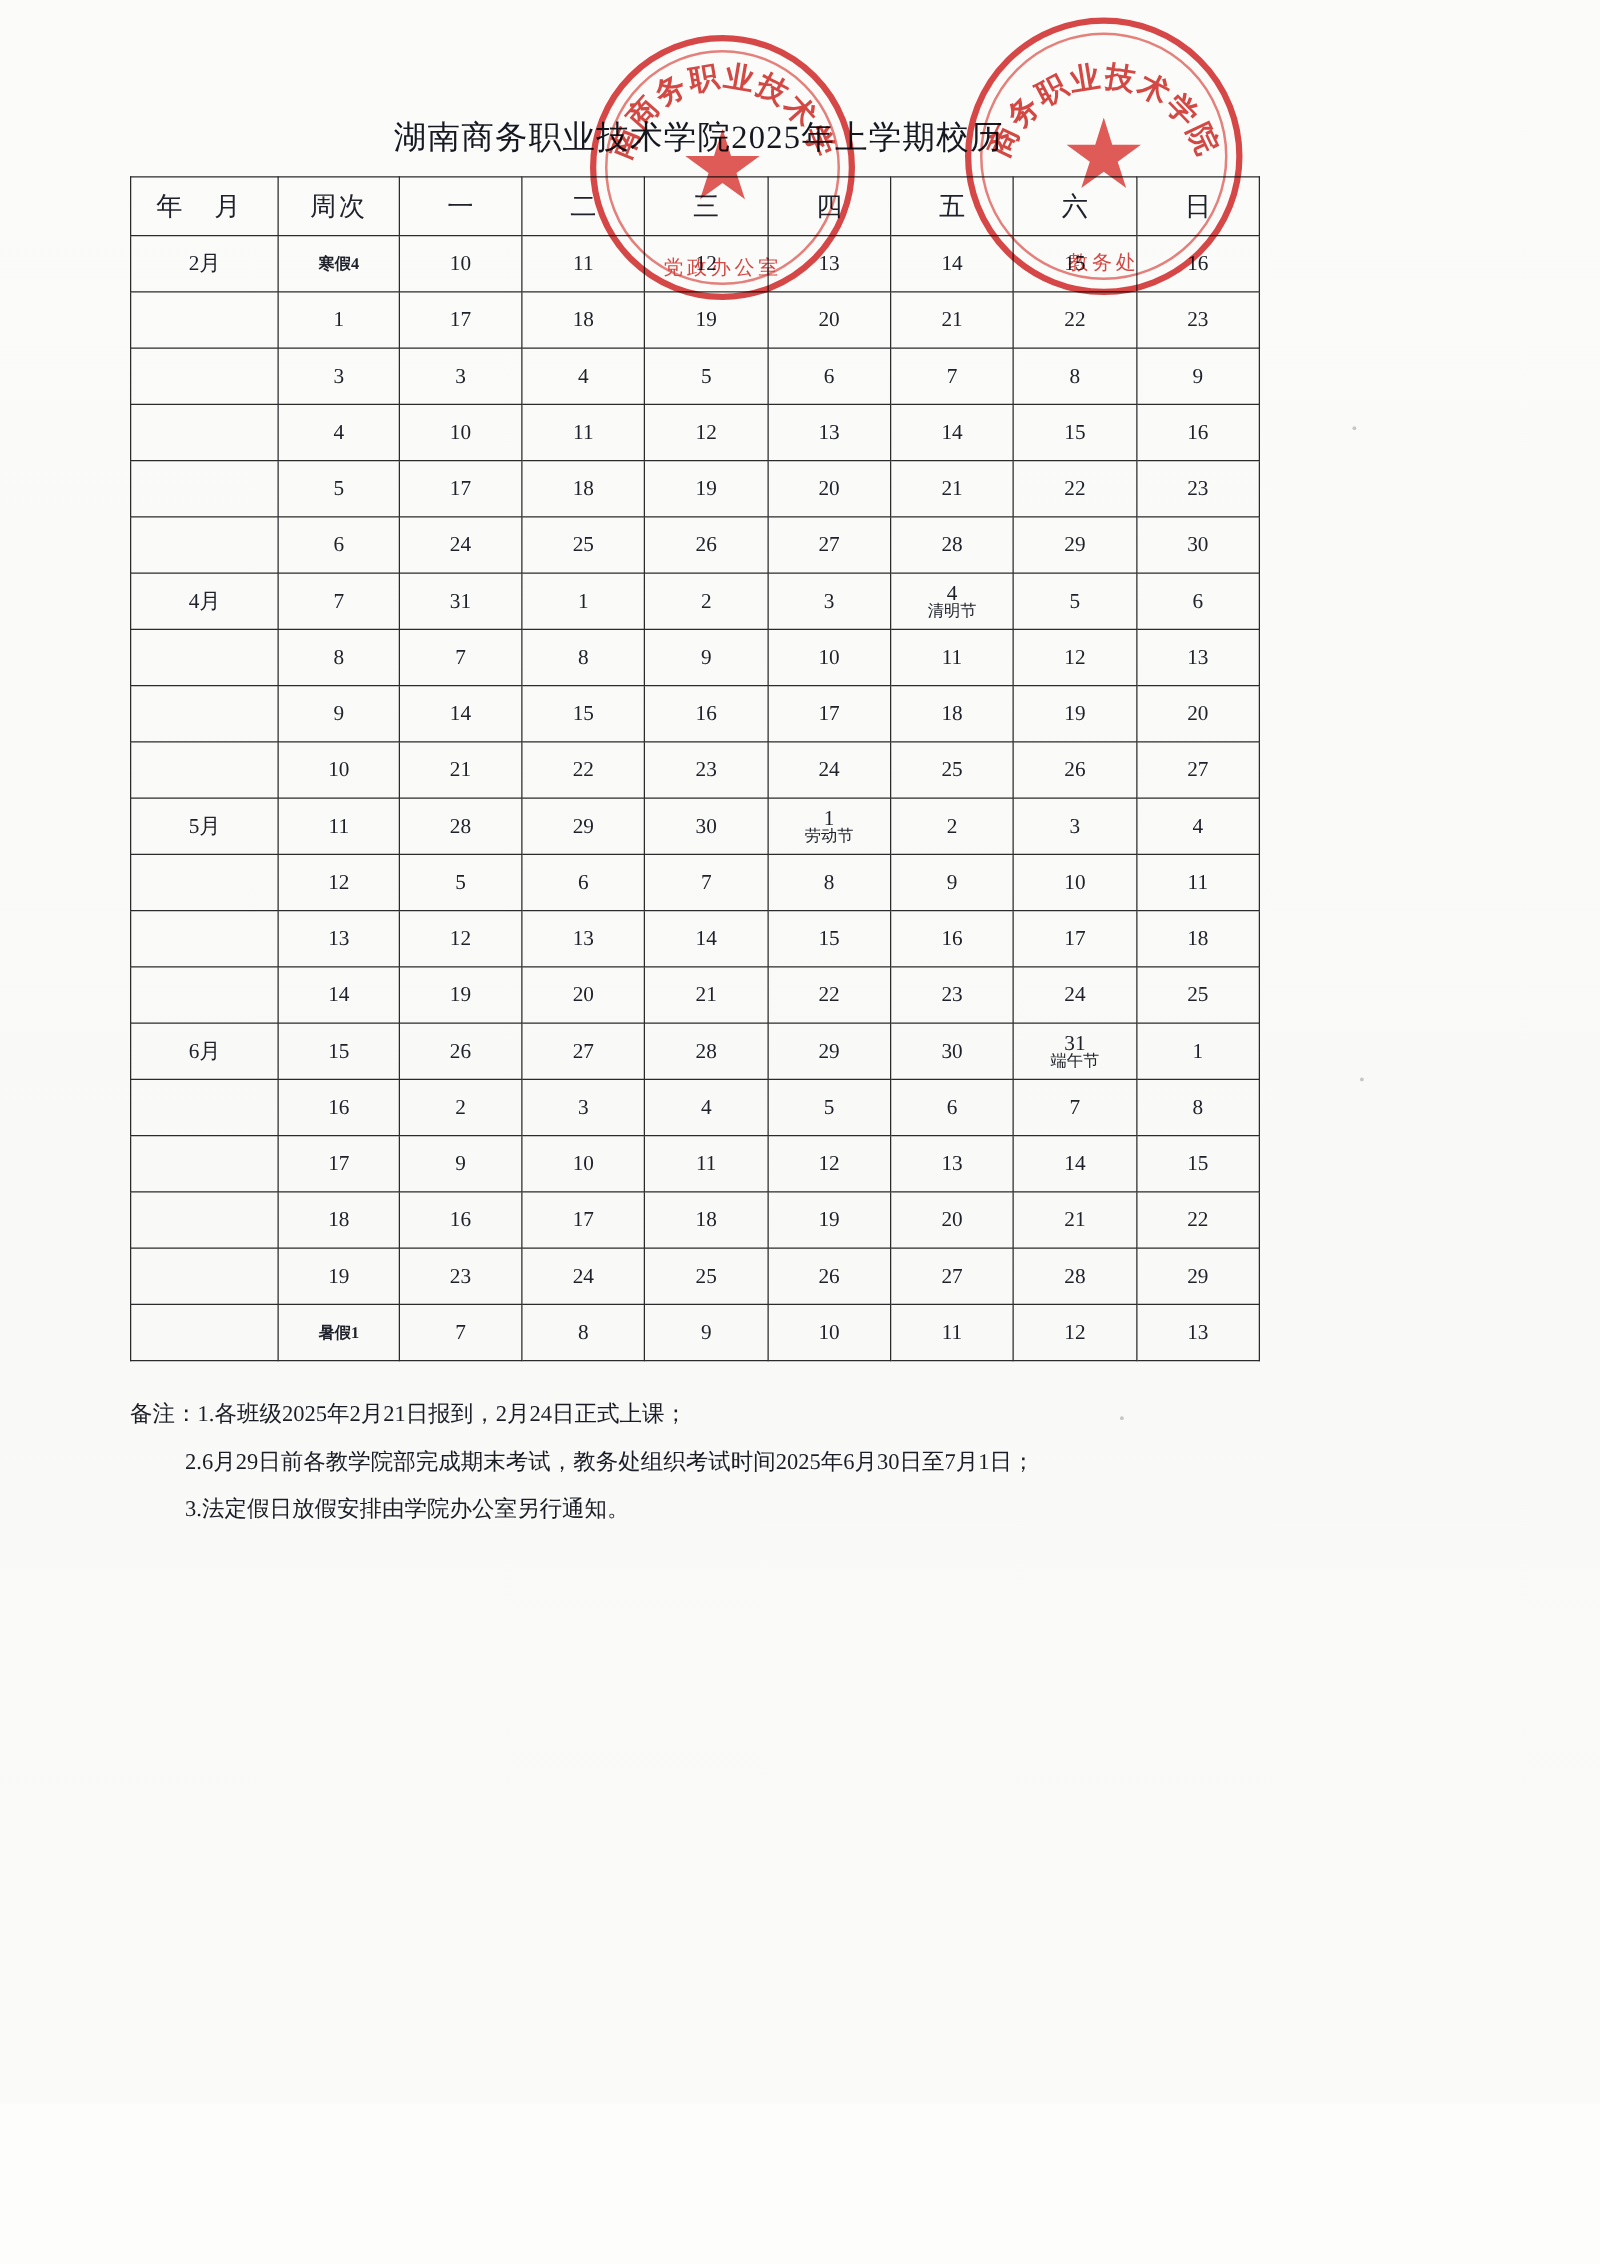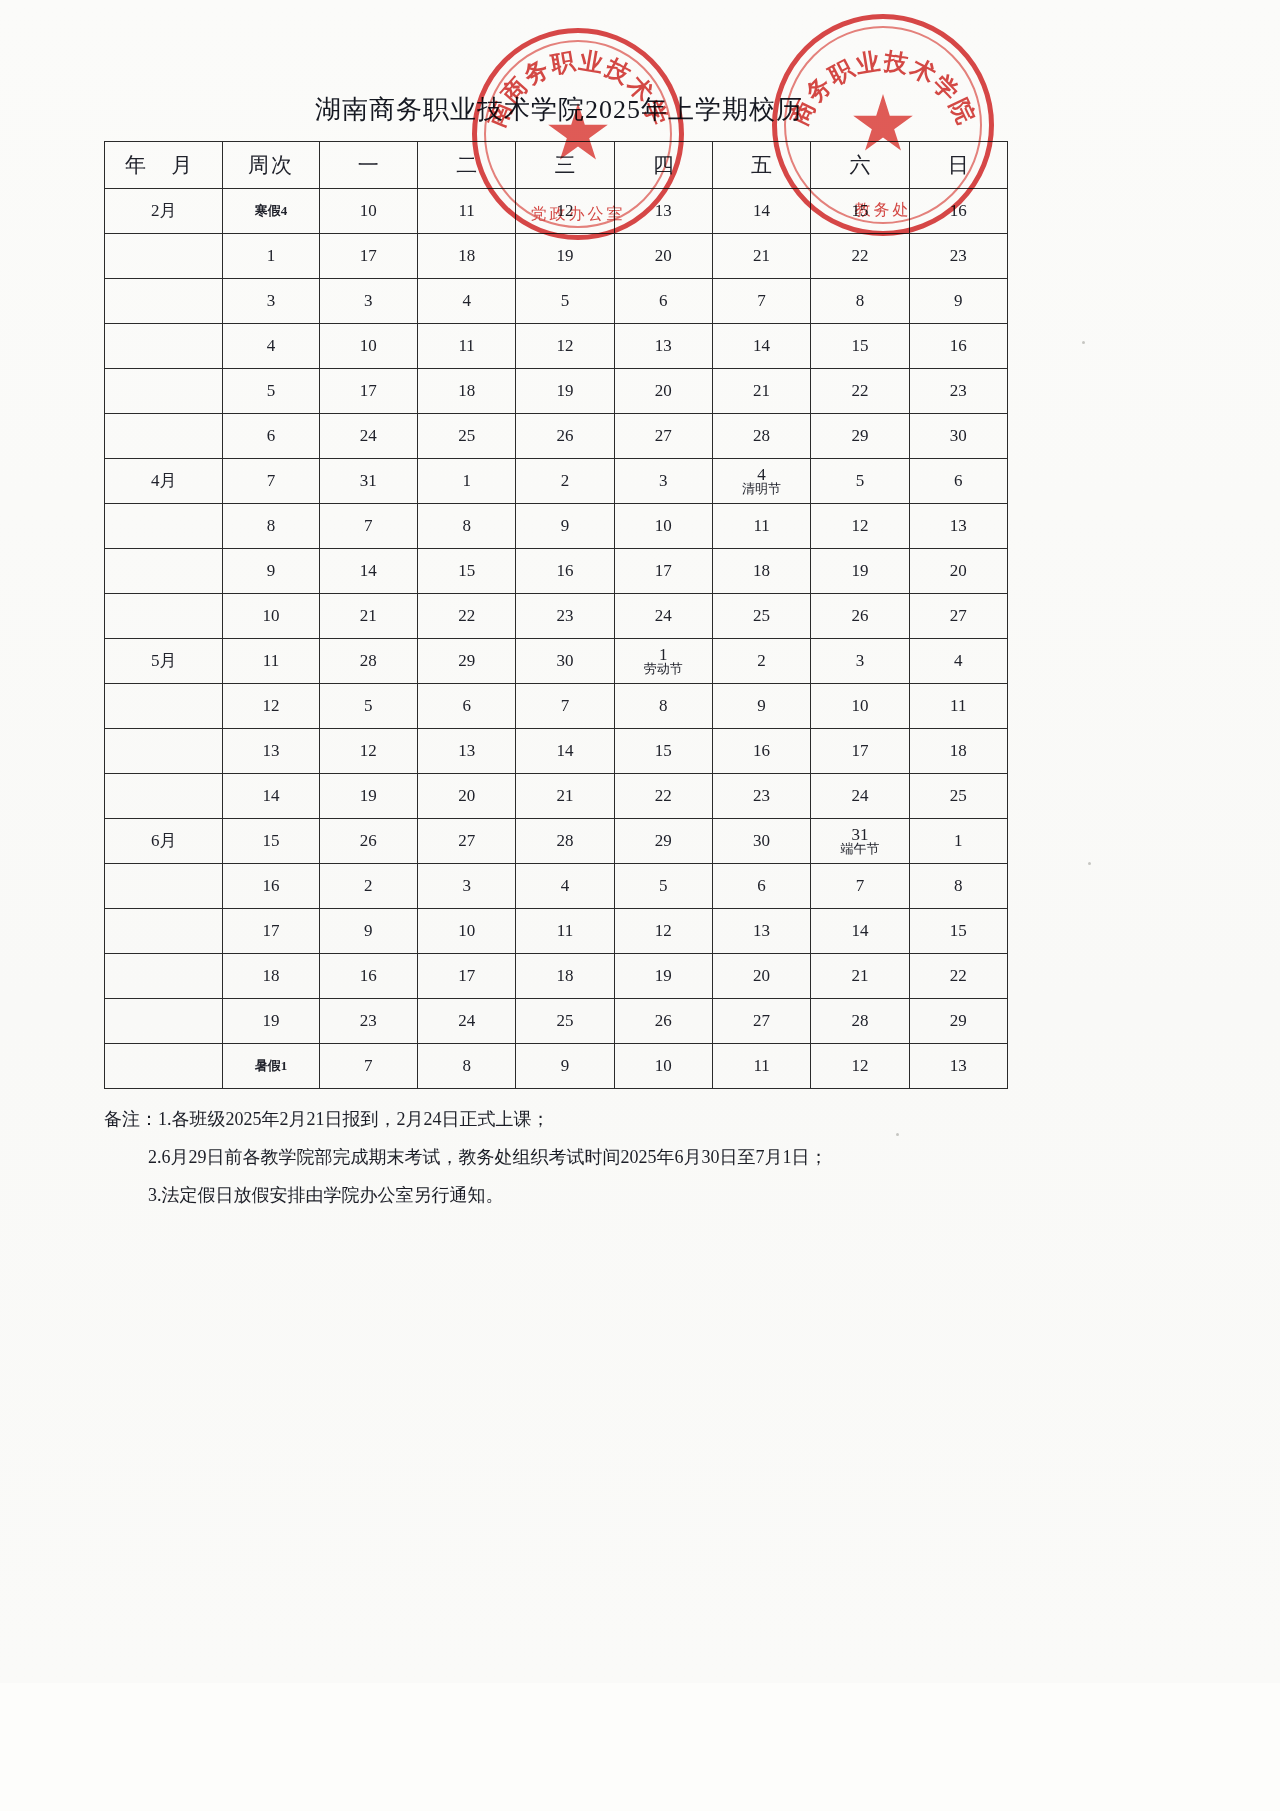--- a/index.html
+++ b/index.html
@@ -71,21 +71,21 @@
   .daycell { font-size: 17px; }
   .daycell .d { display: block; }
   .daycell .fest {
     display: block;
     font-size: 13px;
     margin-top: -2px;
     letter-spacing: 0px;
     text-align: center;
   }
   .notes {
-    margin-top: 12px;
+    margin-top: 24px;
     font-size: 18px;
     line-height: 2.1;
     color: #1b1d26;
   }
   .notes .n1 { padding-left: 0px; }
   .notes .n2, .notes .n3 { padding-left: 44px; }
 
   
   .seal {
     position: absolute;

